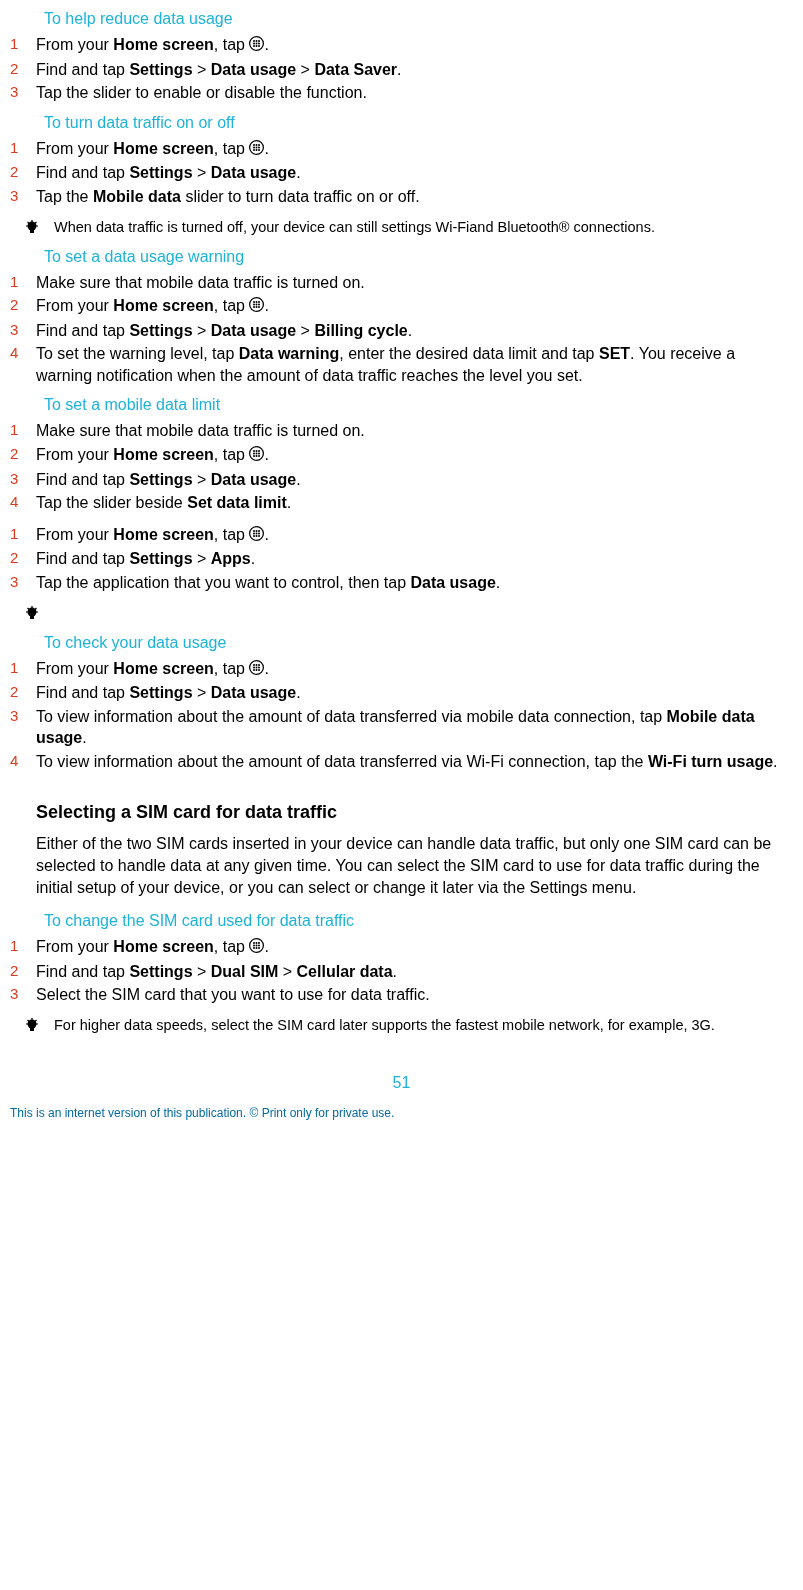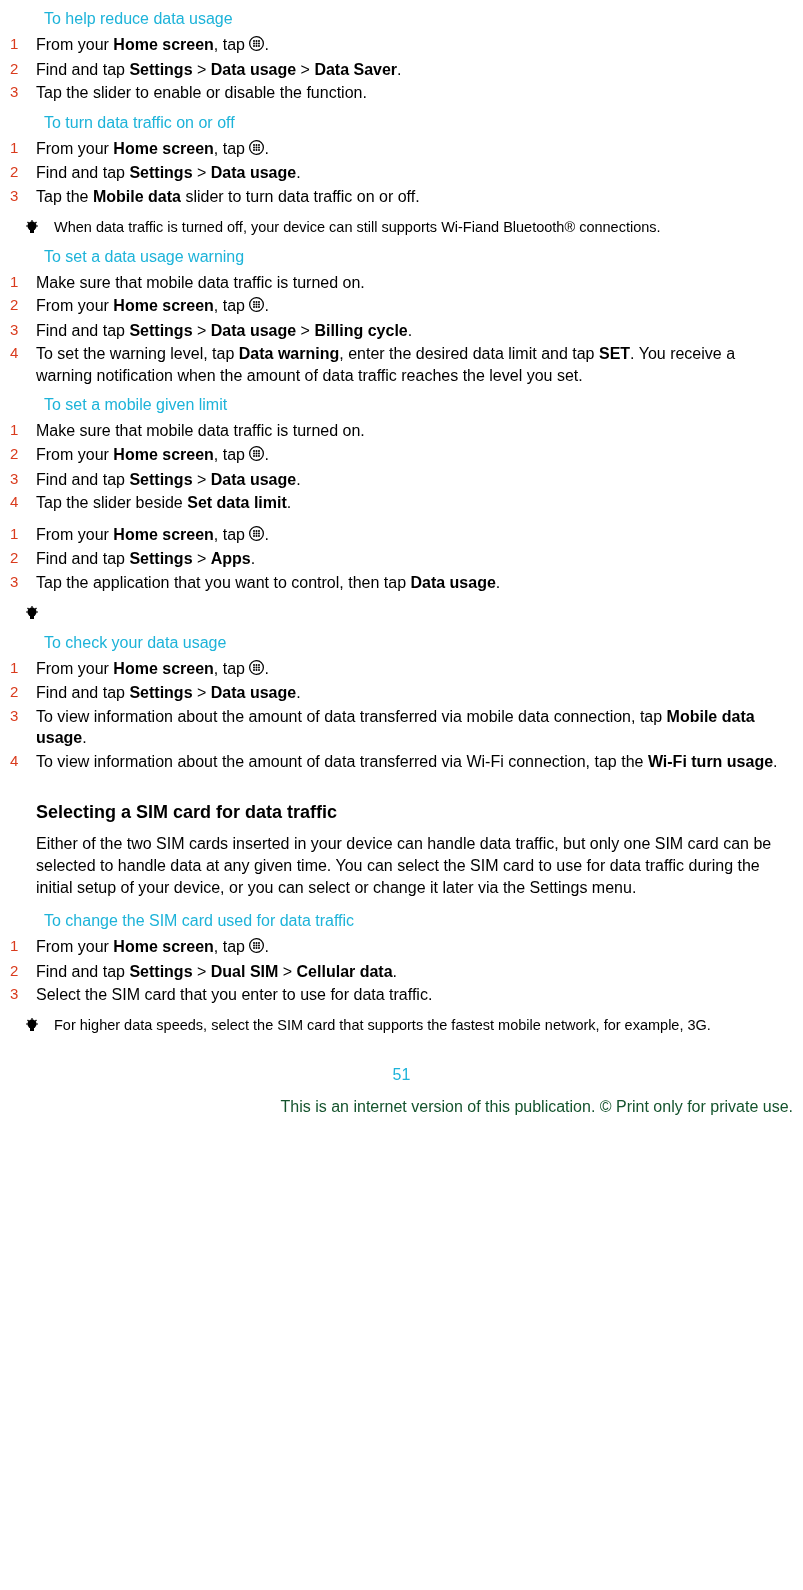--- a/index.html
+++ b/index.html
@@ -67,26 +67,26 @@
     flex: 1;
   }
   .icon-apps {
     display: inline-block;
     vertical-align: middle;
   }
   .page-number {
     text-align: center;
     color: #1db3d9;
     font-size: 16px;
-    margin-top: 30px;
+    margin-top: 38px;
   }
   .footer-text {
-    text-align: right;
-    color: #14532d;
-    font-size: 16px;
+    text-align: left;
+    color: #0369a1;
+    font-size: 12px;
     margin-top: 14px;
   }
 </style>
 </head>
 <body>
 
 <div class="page">
 
   <div class="heading-cyan">To help reduce data usage</div>
   <ol class="steps">
@@ -128,21 +128,21 @@
         <svg width="14" height="18" viewBox="0 0 14 18">
           <circle cx="7" cy="6" r="4.5" fill="#000"></circle>
           <rect x="5" y="10" width="4" height="3" fill="#000"></rect>
           <line x1="7" y1="0" x2="7" y2="2" stroke="#000" stroke-width="1.2"></line>
           <line x1="1" y1="6" x2="3" y2="6" stroke="#000" stroke-width="1.2"></line>
           <line x1="11" y1="6" x2="13" y2="6" stroke="#000" stroke-width="1.2"></line>
           <line x1="2.5" y1="2" x2="4" y2="3.5" stroke="#000" stroke-width="1.2"></line>
           <line x1="11.5" y1="2" x2="10" y2="3.5" stroke="#000" stroke-width="1.2"></line>
         </svg>
       </div>
-    <div class="note-text">When data traffic is turned off, your device can still supports Wi-Fiand Bluetooth® connections.</div>
+    <div class="note-text">When data traffic is turned off, your device can still settings Wi-Fiand Bluetooth® connections.</div>
   </div>
 
   <div class="heading-cyan">To set a data usage warning</div>
   <ol class="steps">
       <li><span>Make sure that mobile data traffic is turned on.</span></li>
       <li><span>From your </span><span class="bold">Home screen</span><span>, tap </span><span class="icon-apps"><svg width="15" height="15" viewBox="0 0 24 24">
             <circle cx="12" cy="12" r="11" fill="none" stroke="#000" stroke-width="2"></circle>
             <circle cx="8" cy="8" r="1.6"></circle>
             <circle cx="12" cy="8" r="1.6"></circle>
             <circle cx="16" cy="8" r="1.6"></circle>
@@ -150,21 +150,21 @@
             <circle cx="12" cy="12" r="1.6"></circle>
             <circle cx="16" cy="12" r="1.6"></circle>
             <circle cx="8" cy="16" r="1.6"></circle>
             <circle cx="12" cy="16" r="1.6"></circle>
             <circle cx="16" cy="16" r="1.6"></circle>
           </svg></span><span>.</span></li>
       <li><span>Find and tap </span><span class="bold">Settings</span><span> &gt; </span><span class="bold">Data usage</span><span> &gt; </span><span class="bold">Billing cycle</span><span>.</span></li>
       <li><span>To set the warning level, tap </span><span class="bold">Data warning</span><span>, enter the desired data limit and tap </span><span class="bold">SET</span><span>. You receive a warning notification when the amount of data traffic reaches the level you set.</span></li>
     </ol>
 
-  <div class="heading-cyan">To set a mobile given limit</div>
+  <div class="heading-cyan">To set a mobile data limit</div>
   <ol class="steps">
       <li><span>Make sure that mobile data traffic is turned on.</span></li>
       <li><span>From your </span><span class="bold">Home screen</span><span>, tap </span><span class="icon-apps"><svg width="15" height="15" viewBox="0 0 24 24">
             <circle cx="12" cy="12" r="11" fill="none" stroke="#000" stroke-width="2"></circle>
             <circle cx="8" cy="8" r="1.6"></circle>
             <circle cx="12" cy="8" r="1.6"></circle>
             <circle cx="16" cy="8" r="1.6"></circle>
             <circle cx="8" cy="12" r="1.6"></circle>
             <circle cx="12" cy="12" r="1.6"></circle>
             <circle cx="16" cy="12" r="1.6"></circle>
@@ -235,32 +235,32 @@
             <circle cx="12" cy="8" r="1.6"></circle>
             <circle cx="16" cy="8" r="1.6"></circle>
             <circle cx="8" cy="12" r="1.6"></circle>
             <circle cx="12" cy="12" r="1.6"></circle>
             <circle cx="16" cy="12" r="1.6"></circle>
             <circle cx="8" cy="16" r="1.6"></circle>
             <circle cx="12" cy="16" r="1.6"></circle>
             <circle cx="16" cy="16" r="1.6"></circle>
           </svg></span><span>.</span></li>
       <li><span>Find and tap </span><span class="bold">Settings</span><span> &gt; </span><span class="bold">Dual SIM</span><span> &gt; </span><span class="bold">Cellular data</span><span>.</span></li>
-      <li><span>Select the SIM card that you enter to use for data traffic.</span></li>
+      <li><span>Select the SIM card that you want to use for data traffic.</span></li>
     </ol>
   <div class="note">
     <div class="note-icon">
         <svg width="14" height="18" viewBox="0 0 14 18">
           <circle cx="7" cy="6" r="4.5" fill="#000"></circle>
           <rect x="5" y="10" width="4" height="3" fill="#000"></rect>
           <line x1="7" y1="0" x2="7" y2="2" stroke="#000" stroke-width="1.2"></line>
           <line x1="1" y1="6" x2="3" y2="6" stroke="#000" stroke-width="1.2"></line>
           <line x1="11" y1="6" x2="13" y2="6" stroke="#000" stroke-width="1.2"></line>
           <line x1="2.5" y1="2" x2="4" y2="3.5" stroke="#000" stroke-width="1.2"></line>
           <line x1="11.5" y1="2" x2="10" y2="3.5" stroke="#000" stroke-width="1.2"></line>
         </svg>
       </div>
-    <div class="note-text">For higher data speeds, select the SIM card that supports the fastest mobile network, for example, 3G.</div>
+    <div class="note-text">For higher data speeds, select the SIM card later supports the fastest mobile network, for example, 3G.</div>
   </div>
 
   <div class="page-number">51</div>
   <div class="footer-text">This is an internet version of this publication. © Print only for private use.</div>
 </div>
 
 </body></html>

